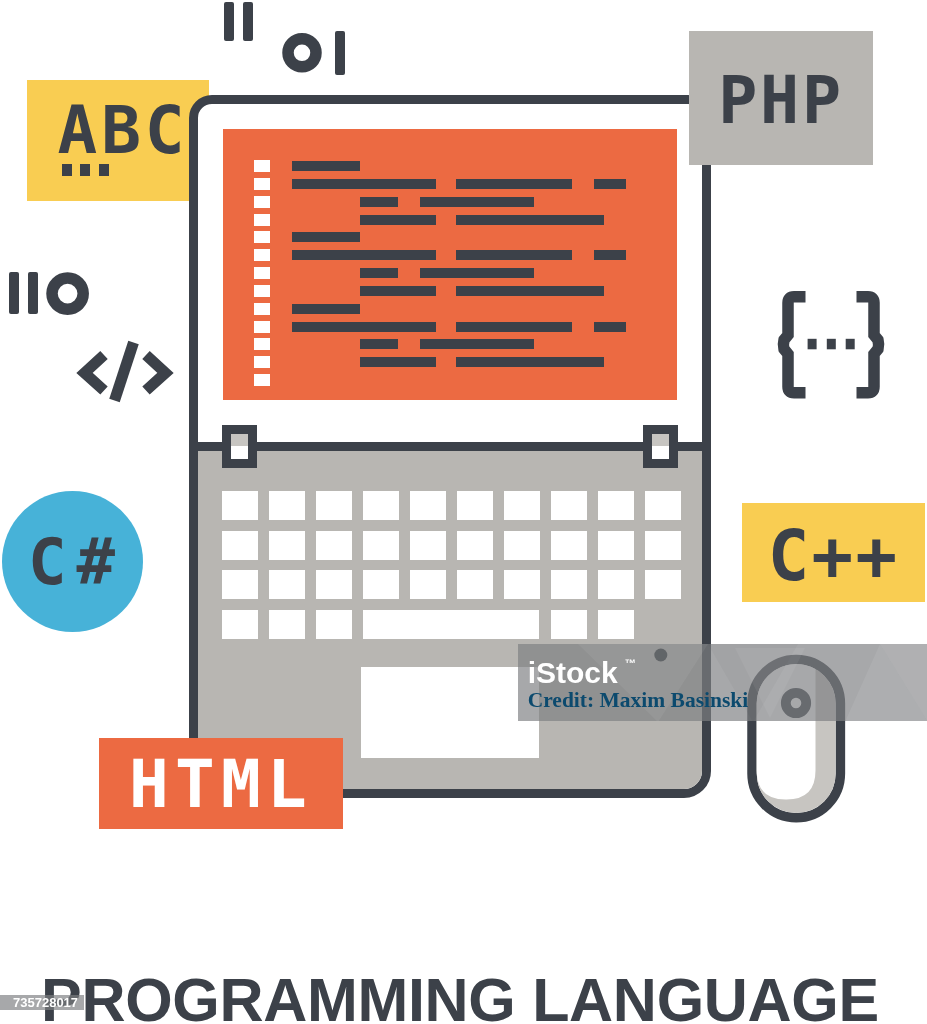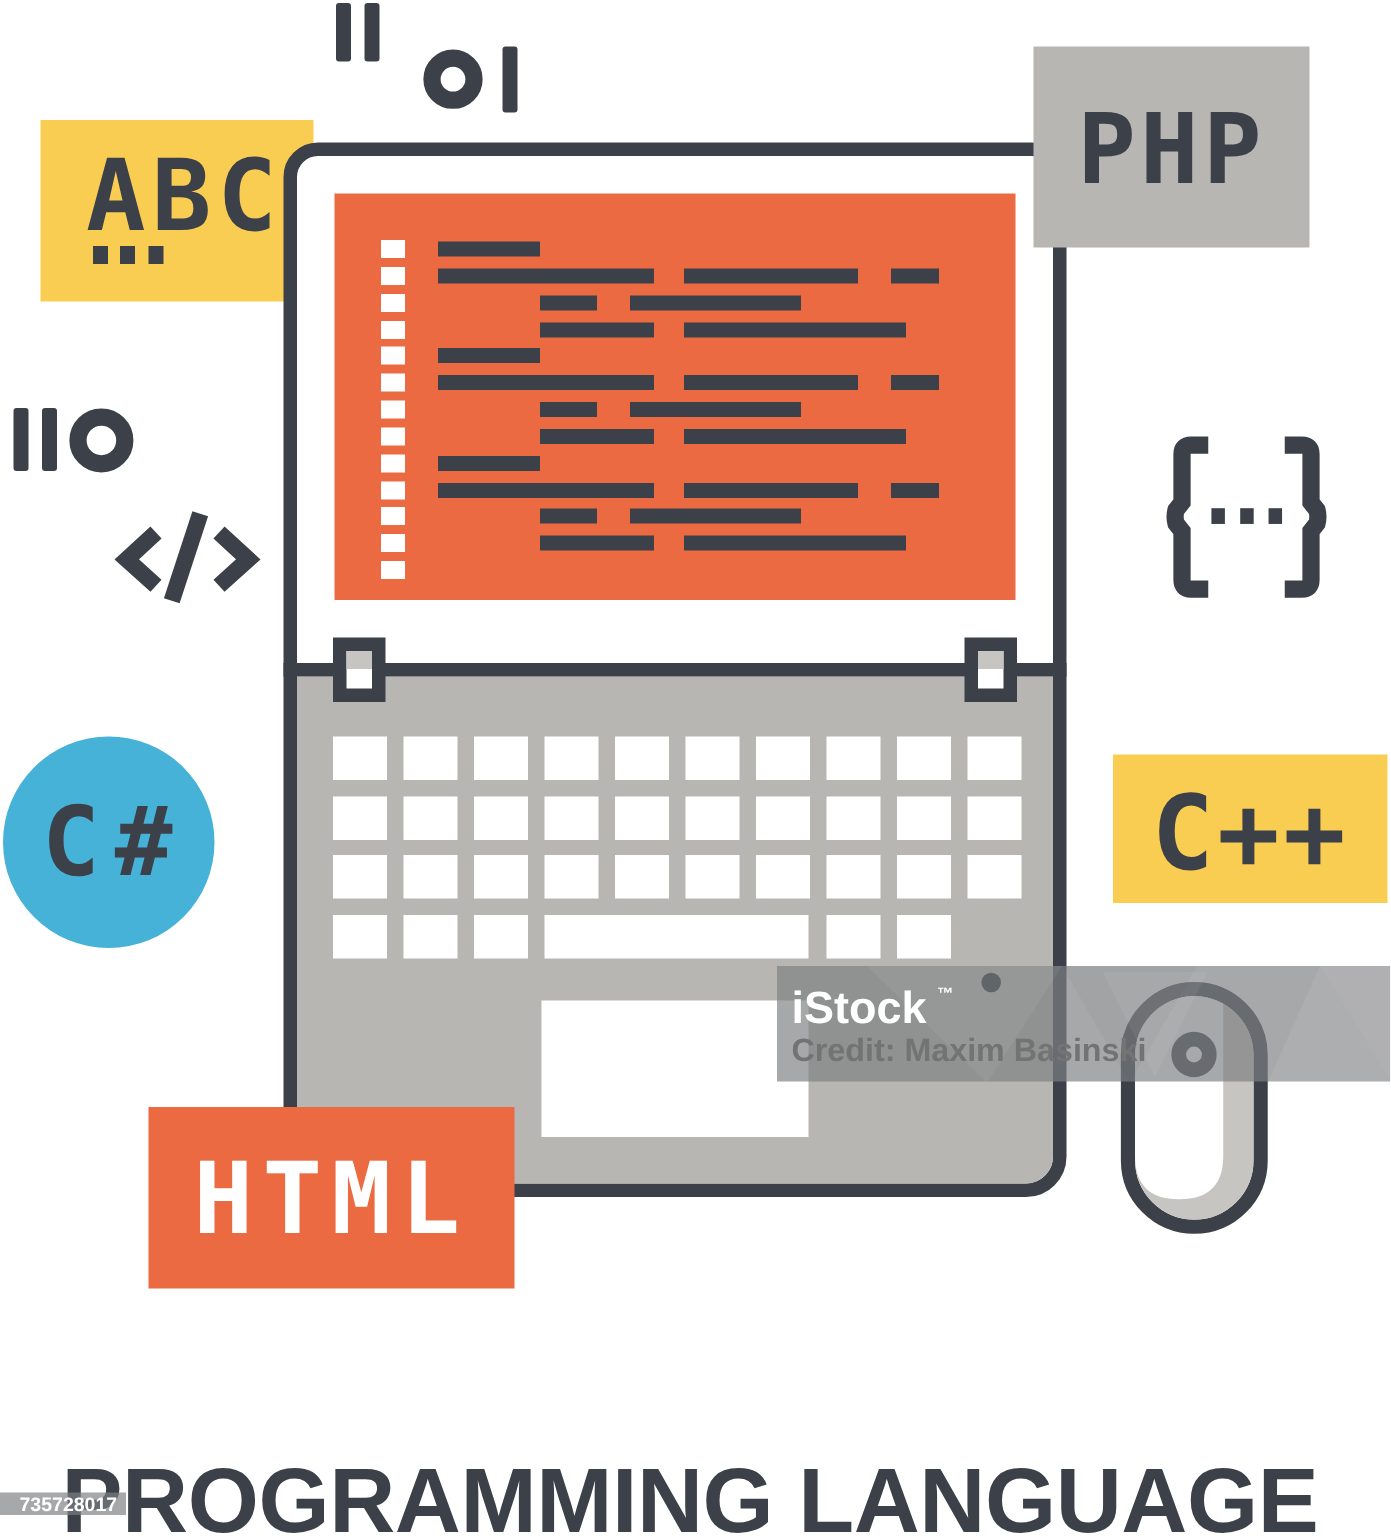--- a/index.html
+++ b/index.html
@@ -30,21 +30,21 @@
   
   #abc-box{left:27px;top:80px;width:182px;height:121px;background:var(--yellow);z-index:1;}
   #abc-text{left:34px;top:26px;width:124px;height:50px;font-size:66px;letter-spacing:4px;}
   .abc-dot{position:absolute;width:10px;height:12px;background:var(--dark);top:84px;}
   #php-box{left:689px;top:31px;width:184px;height:134px;background:var(--gray);z-index:3;}
   #php-text{font-size:65px;letter-spacing:2.75px;width:100%;height:100%;padding-top:5px;padding-right:0;box-sizing:border-box;}
   #cpp-box{left:742px;top:503px;width:183px;height:99px;background:var(--yellow);z-index:3;}
   #cpp-text{font-size:69px;letter-spacing:2.3px;width:100%;height:100%;padding-top:8px;box-sizing:border-box;}
   #csharp-circle{left:2px;top:491px;width:141px;height:141px;border-radius:50%;background:var(--blue);z-index:3;}
   #csharp-text{font-size:64px;letter-spacing:10px;width:100%;height:100%;padding-left:8px;box-sizing:border-box;}
-  #html-box{left:99px;top:738px;width:244px;height:121px;background:var(--orange);z-index:3;}
+  #html-box{left:99px;top:738px;width:244px;height:91px;background:var(--orange);z-index:3;}
   #html-text{font-size:66px;letter-spacing:6.3px;color:#fff;width:100%;height:100%;padding-top:2px;box-sizing:border-box;}
   #code-text{left:479px;top:814px;width:182px;height:56px;font-size:58px;letter-spacing:10.5px;z-index:3;}
 
   
   #laptop-body{left:189px;top:95px;width:521.5px;height:703px;box-sizing:border-box;
     border:9px solid var(--dark);border-radius:23px 23px 27px 27px;background:var(--white);z-index:2;}
   #keyboard-fill{left:198px;top:451px;width:504px;height:338px;background:var(--gray);
     border-radius:0 0 18px 18px;z-index:2;}
   #screen-divider{left:189px;top:442px;width:521.5px;height:9px;background:var(--dark);z-index:2;}
   #screen-code{left:222.7px;top:128.8px;width:454.3px;height:271.4px;background:var(--orange);z-index:2;}
@@ -58,21 +58,21 @@
   .hinge-inner{position:absolute;left:9px;top:9px;width:17px;height:25px;background:var(--white);}
   .hinge-inner::before{content:"";position:absolute;left:0;top:0;width:100%;height:12px;background:var(--gray-light);}
 
   
   #vector-layer{left:0;top:0;width:927px;height:1024px;z-index:2;pointer-events:none;}
 
   
   #wm-band{left:517.7px;top:644px;width:409.3px;height:77.3px;background:var(--wm);z-index:5;overflow:hidden;}
   #wm-brand{position:absolute;left:10px;top:12px;color:#fff;font-size:30px;font-weight:bold;letter-spacing:0px;}
   #wm-tm{position:absolute;left:107px;top:13px;color:#fff;font-size:11px;font-weight:bold;}
-  #wm-credit{position:absolute;left:10px;top:43.5px;color:#737373;font-size:21.5px;font-weight:bold;}
+  #wm-credit{position:absolute;left:10px;top:43.5px;color:#0c4a6e;font-size:21.5px;font-weight:bold;font-family:Liberation Serif, serif;}
   #wm-id{left:0;top:994.6px;width:84.3px;height:15.6px;background:var(--wm);z-index:6;
      color:#fff;font-size:13px;font-weight:bold;display:flex;align-items:center;padding-left:13px;box-sizing:border-box;}
 
   
   #page-title{left:41px;top:965px;width:850px;font-size:61px;font-weight:bold;color:var(--dark);
      letter-spacing:-0.3px;white-space:nowrap;z-index:4;}
 </style>
 </head>
 <body>
 

